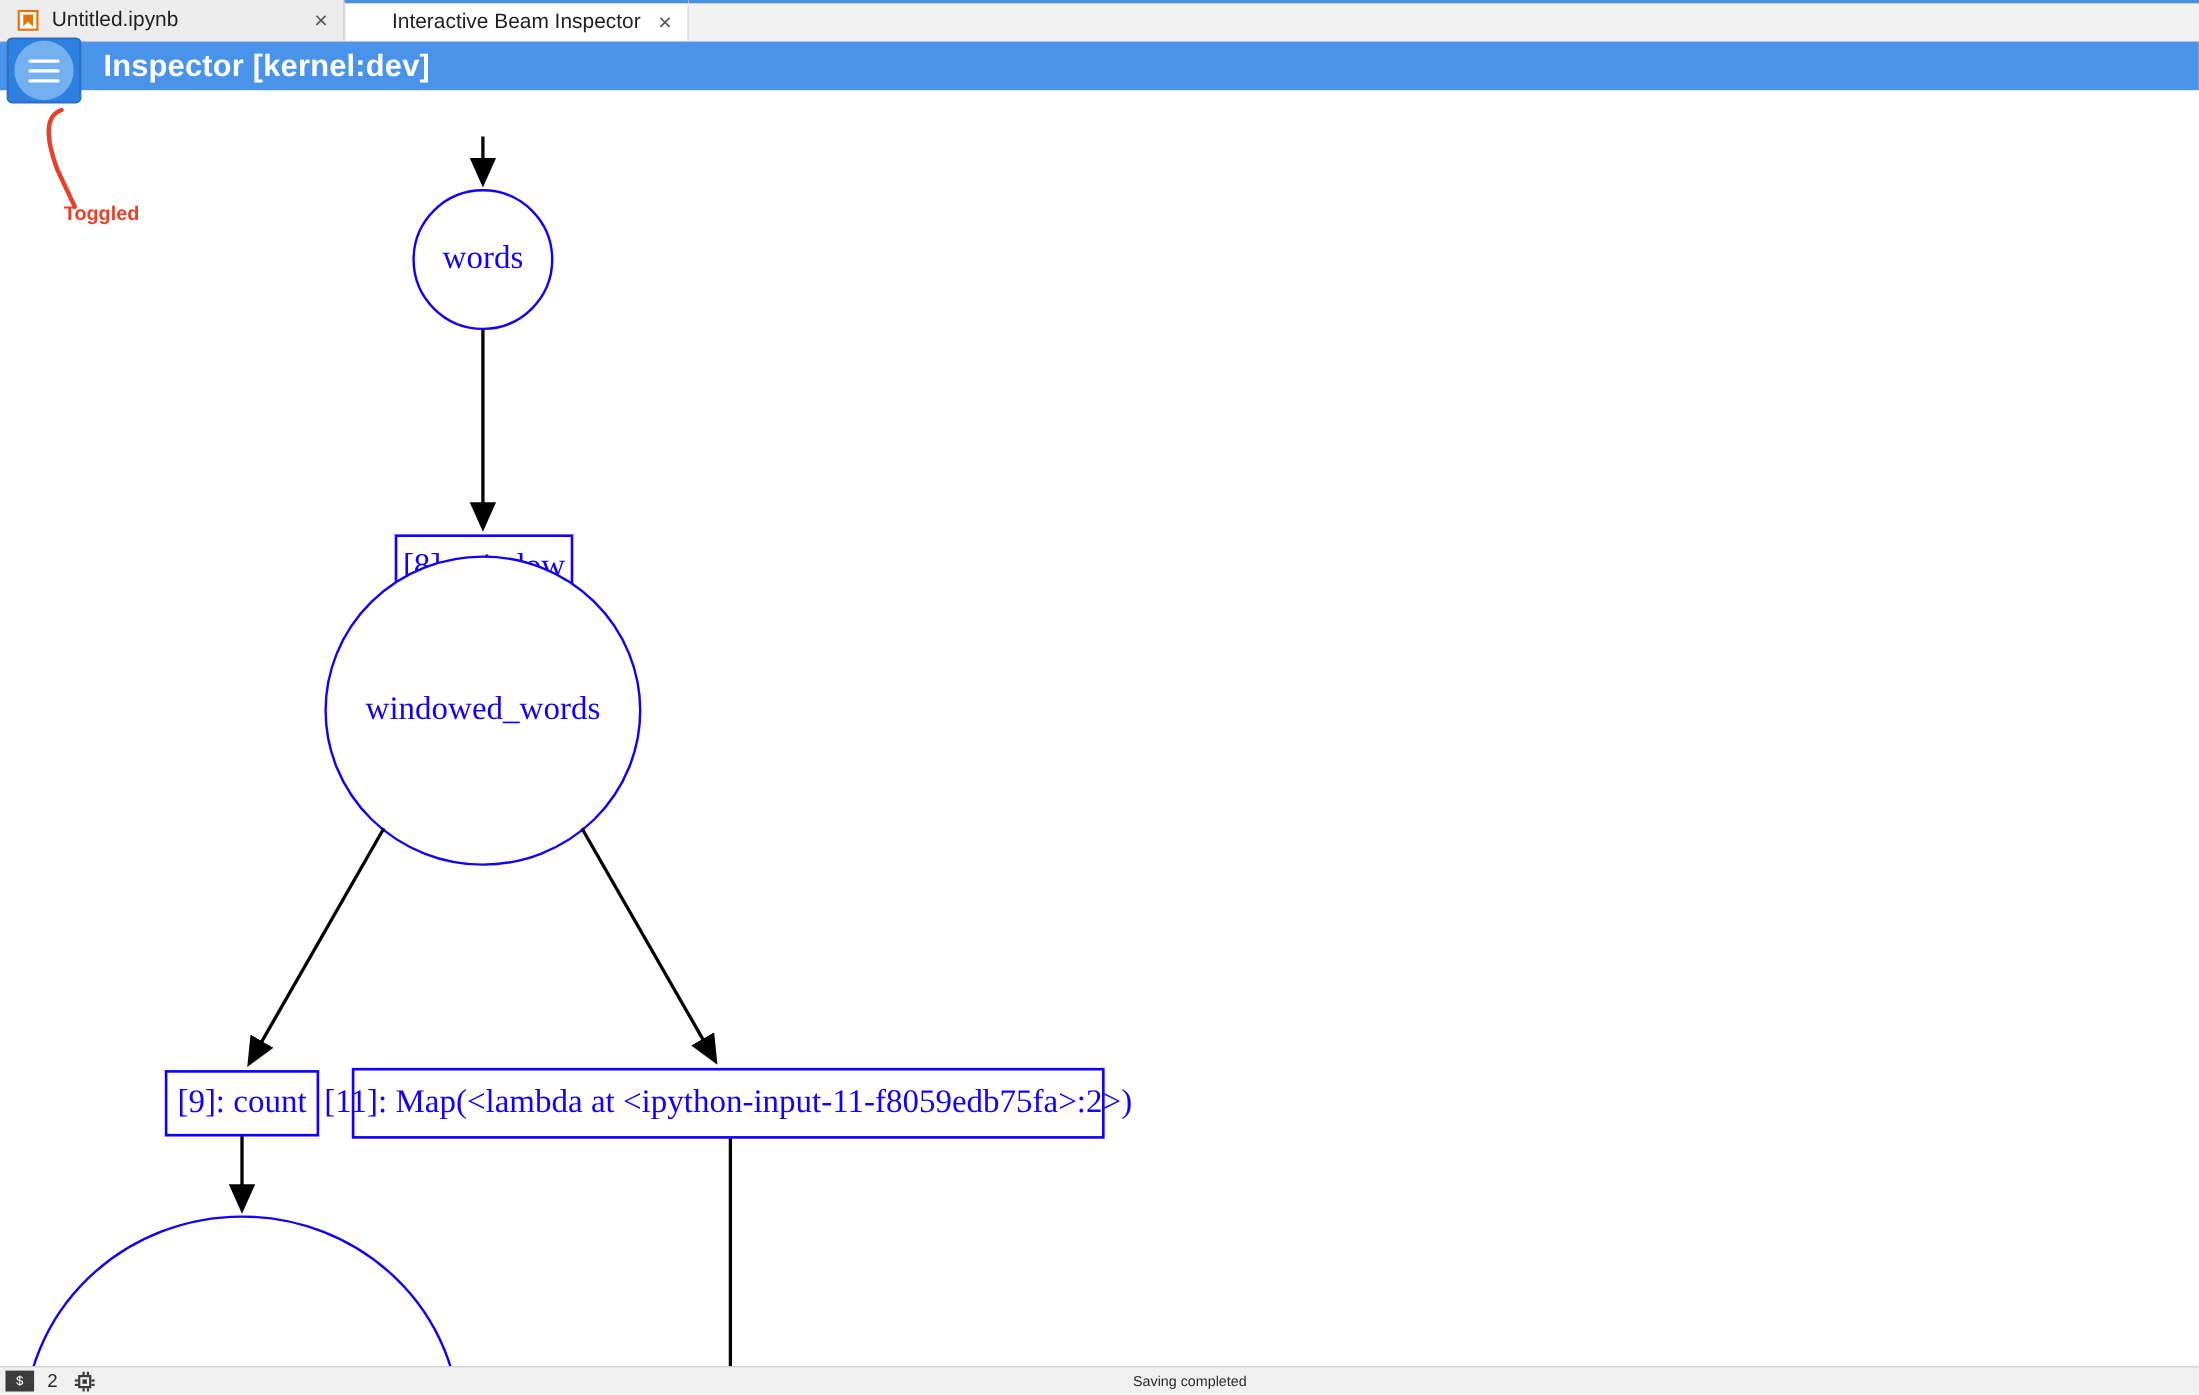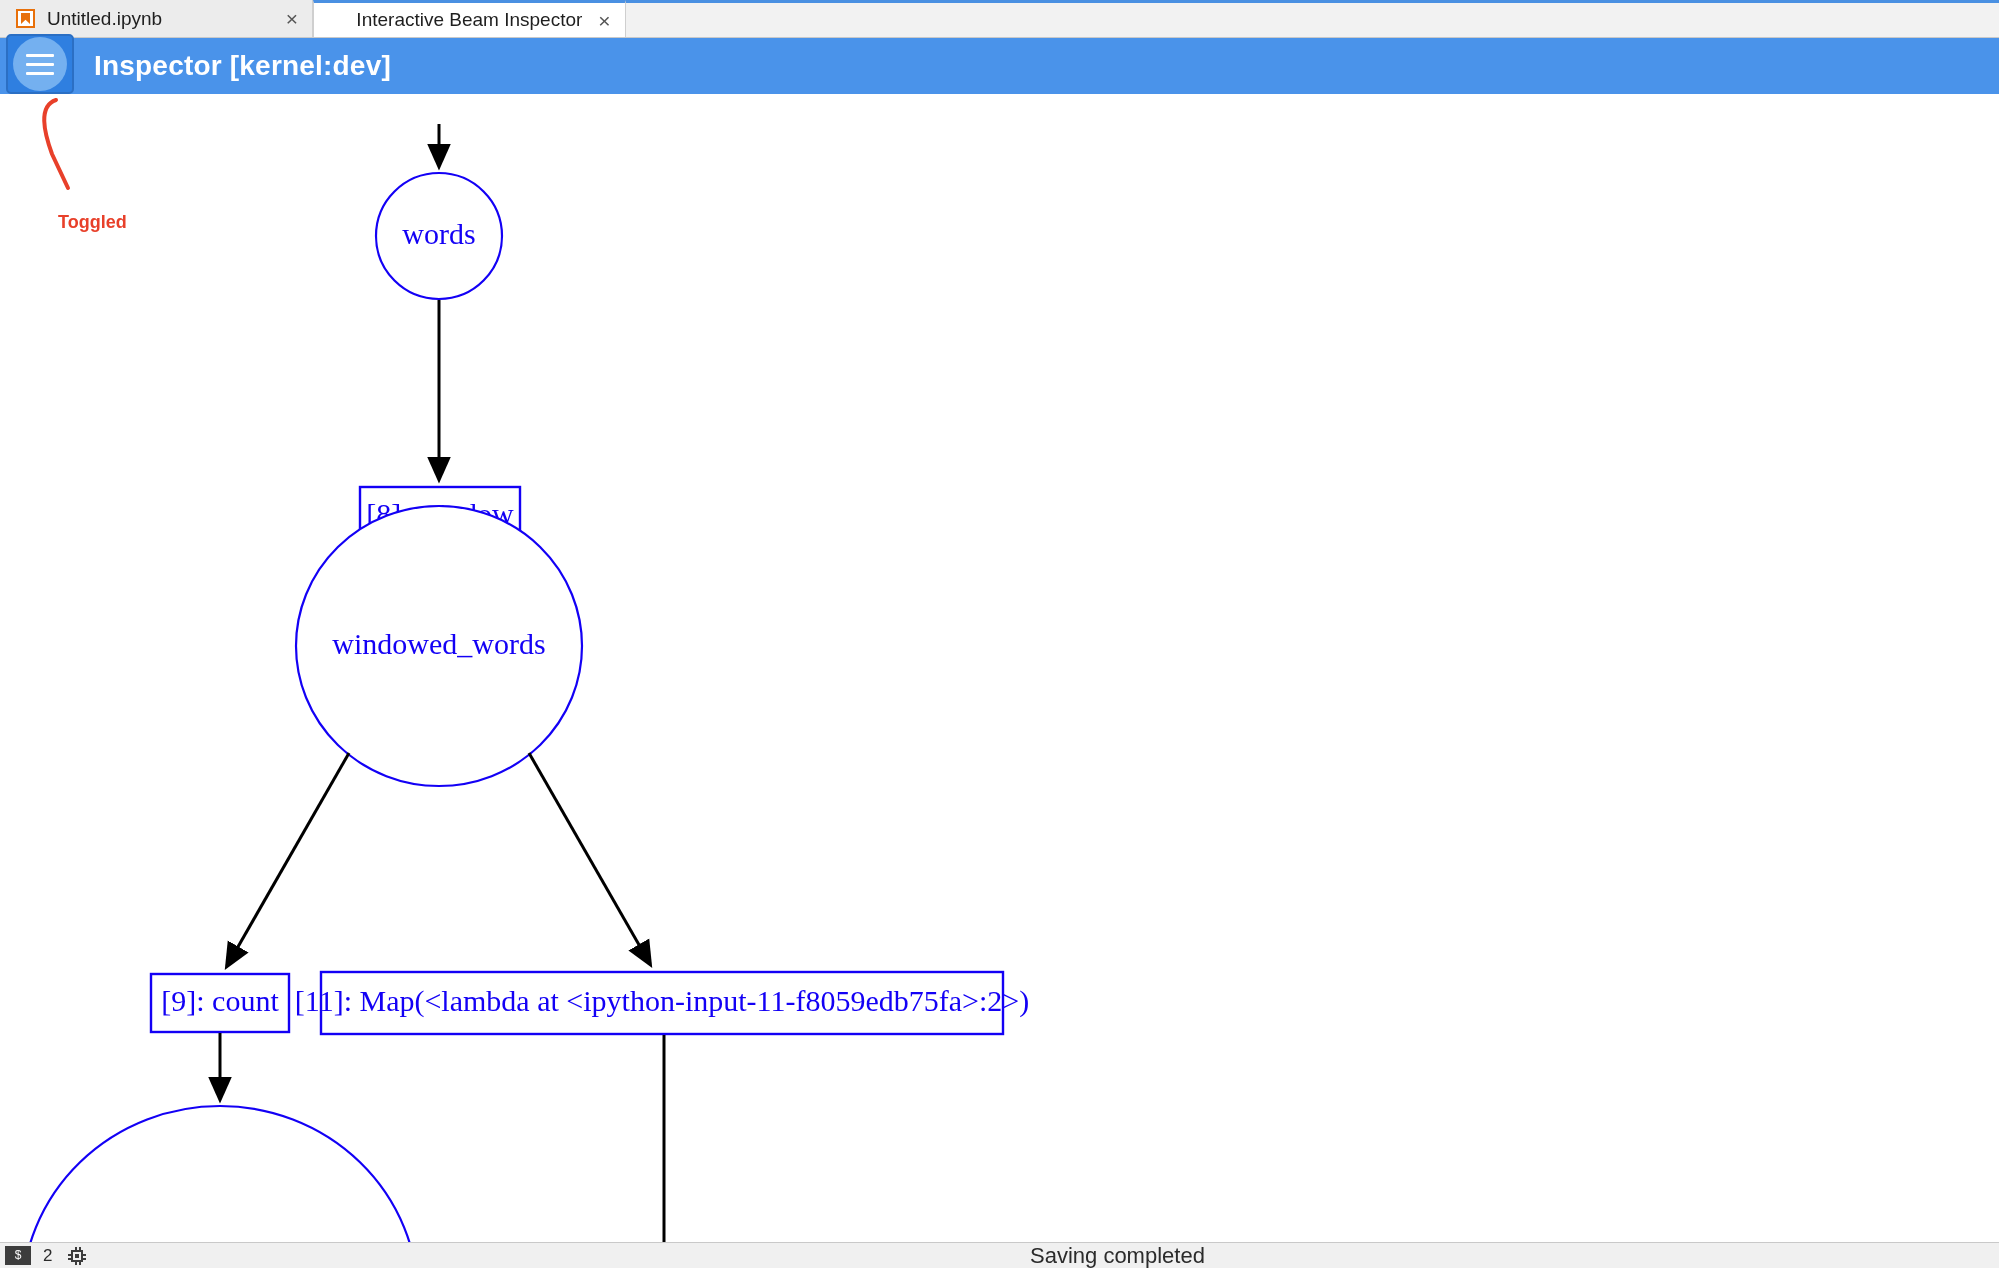--- a/index.html
+++ b/index.html
@@ -86,21 +86,21 @@
     padding-left: 10px;
     cursor: pointer;
   }
   .tab.active .tab-close { margin-left: 6px; }
 
   
   .header {
     position: absolute;
     left: 0; top: 38px;
     width: 1999px;
-    height: 56px;
+    height: 44px;
     background: #4a93ea;
     display: flex;
     align-items: center;
   }
   .hamburger-btn {
     position: absolute;
     left: 6px; top: 34px;
     width: 68px; height: 60px;
     background: #2f7fe0;
     border: 2px solid #2b6fc4;
@@ -144,21 +144,20 @@
     pointer-events: none;
     z-index: 6;
   }
   .annot-label {
     position: absolute;
     left: 58px; top: 184px;
     color: #e8402a;
     font-size: 18px;
     font-weight: bold;
     z-index: 7;
-    margin-top: 28px;
   }
 
   
   .graph-area {
     position: absolute;
     left: 12px; top: 94px;
     width: 1999px;
     height: 1150px;
     background: #ffffff;
     overflow: hidden;
@@ -222,21 +221,21 @@
     width: 4px; height: 4px;
     background: #3c3c3c;
   }
   .sb-chip-icon i {
     position: absolute;
     background: #3c3c3c;
   }
   .sb-status-text {
     position: absolute;
     left: 1030px;
-    font-size: 22px;
+    font-size: 13px;
     color: #2b2b2b;
     white-space: nowrap;
   }
 </style>
 </head>
 <body>
 
 <div class="tabbar">
   <div class="tab inactive">
     <span class="nb-icon"></span>

